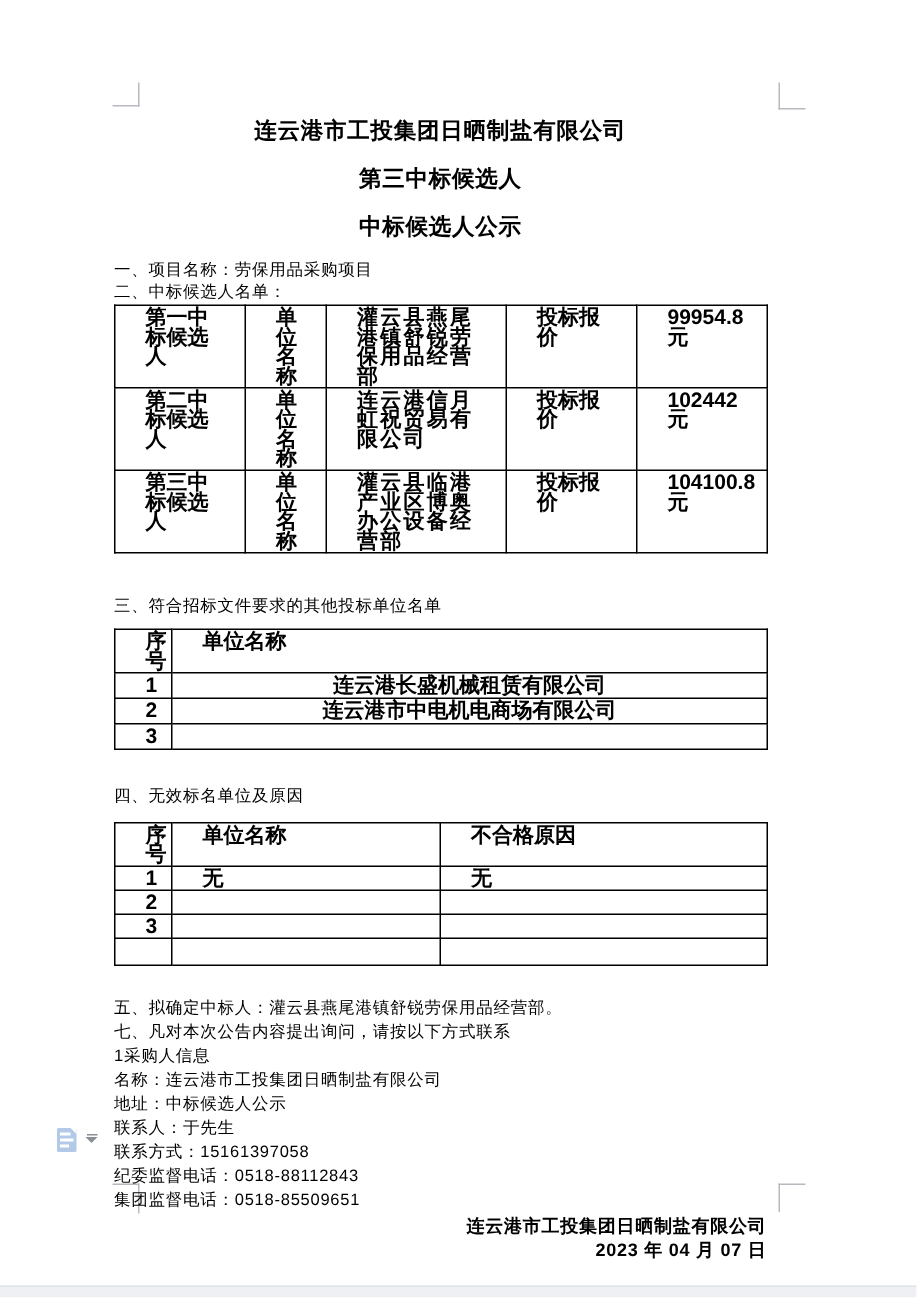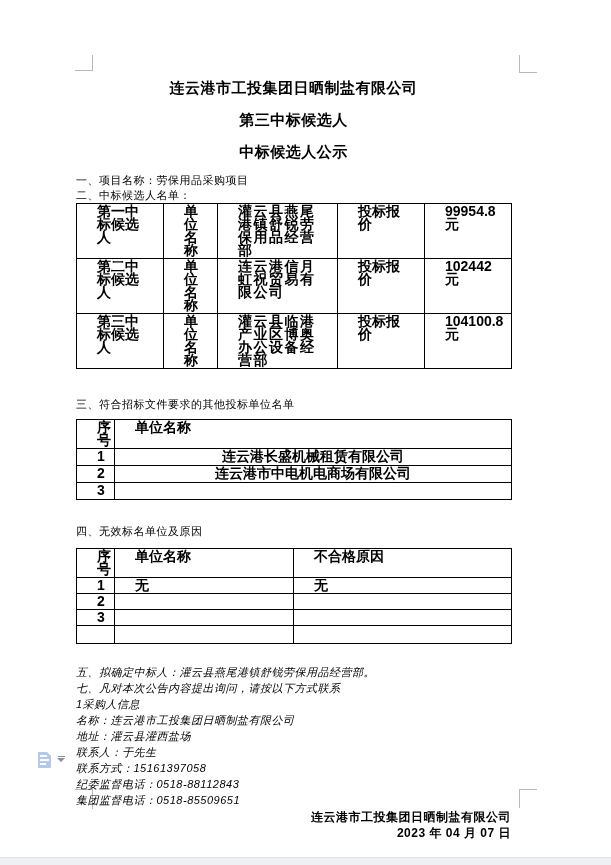--- a/index.html
+++ b/index.html
@@ -12,21 +12,21 @@
     overflow:hidden;
   }
   .content {
     position:absolute;
     left:76px; top:80px;
     width:435px;
   }
   .doc-title { font-size:15px; font-weight:bold; text-align:center; line-height:16px; margin-bottom:16px; letter-spacing:0.5px; }
   .doc-title.last { margin-bottom:13px; }
   p.body { font-size:11px; line-height:15px; letter-spacing:0.5px; }
-  p.body.tight { line-height:16px;font-style:italic; }
+  p.body.tight { line-height:16px; }
   .sec-heading { font-size:11px; line-height:15px; letter-spacing:0.5px; }
 
   table { border-collapse:collapse; width:435px; table-layout:fixed; }
   td { border:1px solid #000; font-size:14px; line-height:13px; padding:1px 20px; vertical-align:top; overflow:hidden;font-weight:bold; }
   .tbl-candidates td { height:30px; }
   .tbl-candidates .unit-name { letter-spacing:1.5px; }
   .tbl-other { margin-top:7px; }
   .tbl-other td { height:17px; }
   .tbl-other td.center { text-align:center; }
   .tbl-invalid { margin-top:9px; }
@@ -173,21 +173,21 @@
       <td></td>
       <td></td>
     </tr>
   </tbody>
     </table>
 
   <p class="body tight after-tables">五、拟确定中标人：灌云县燕尾港镇舒锐劳保用品经营部。</p>
   <p class="body tight">七、凡对本次公告内容提出询问，请按以下方式联系</p>
   <p class="body tight">1采购人信息</p>
   <p class="body tight">名称：连云港市工投集团日晒制盐有限公司</p>
-  <p class="body tight">地址：灌云县灌西盐场</p>
+  <p class="body tight">地址：中标候选人公示</p>
   <p class="body tight">联系人：于先生</p>
   <p class="body tight">联系方式：15161397058</p>
   <p class="body tight">纪委监督电话：0518-88112843</p>
   <p class="body tight">集团监督电话：0518-85509651</p>
 
   <div class="signature">
     <div>连云港市工投集团日晒制盐有限公司</div>
     <div>2023 年 04 月 07 日</div>
   </div>
 

